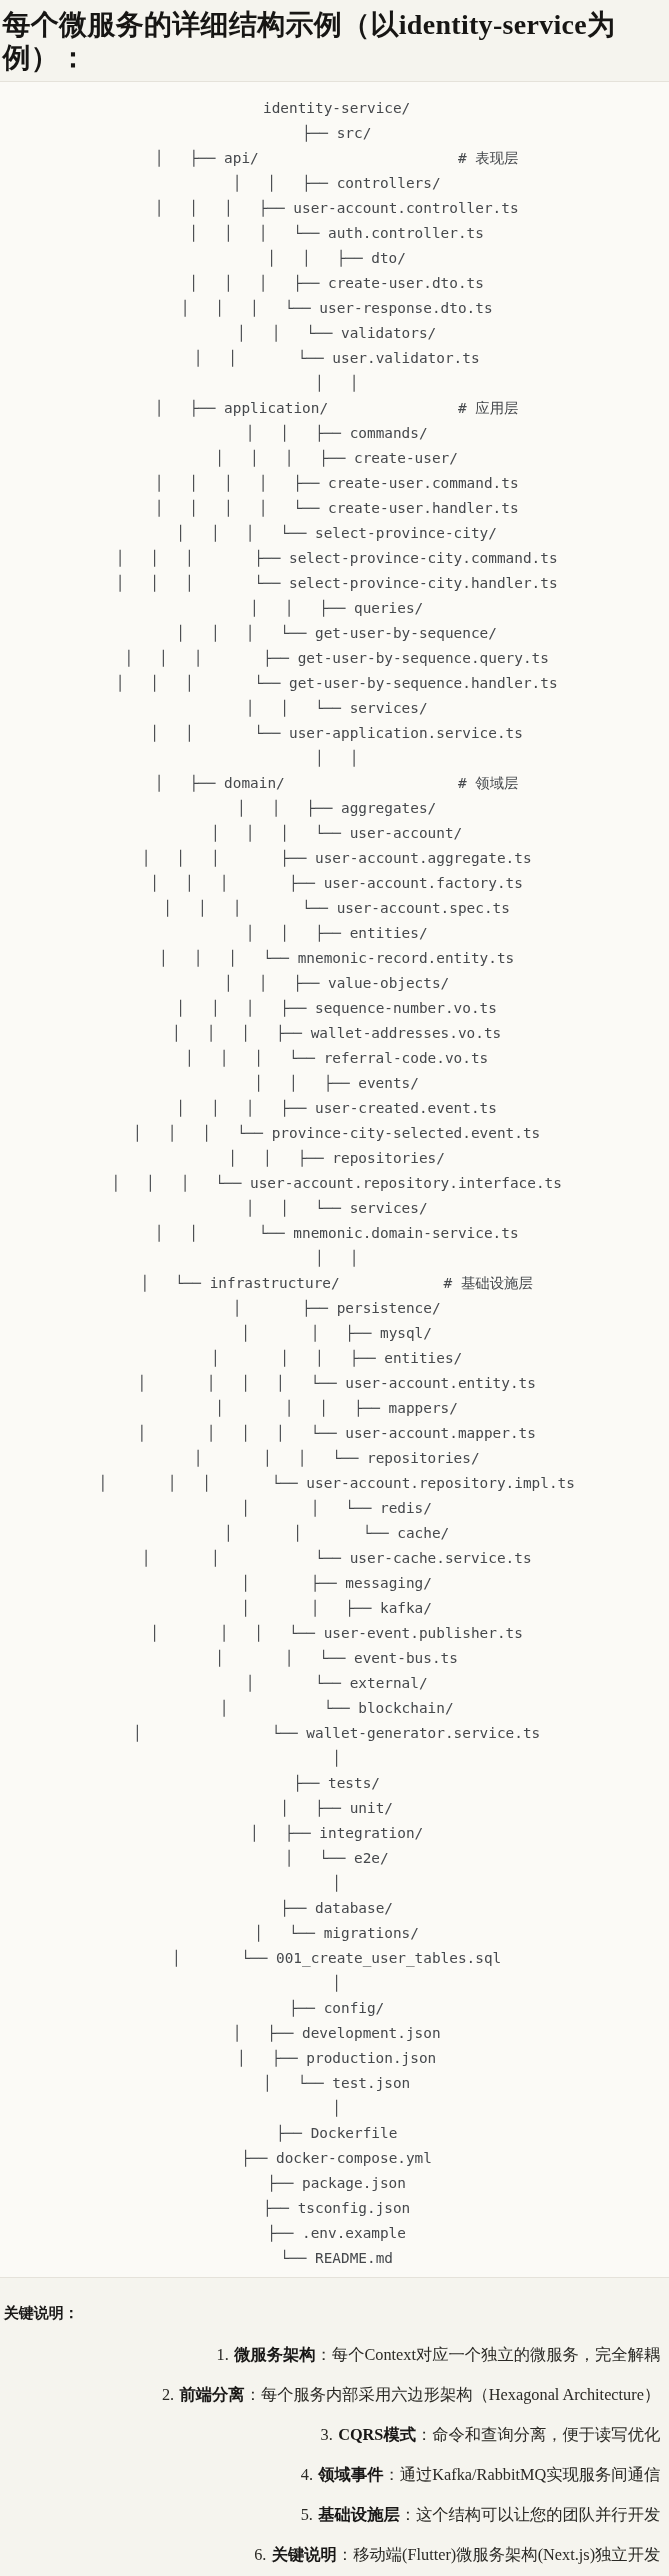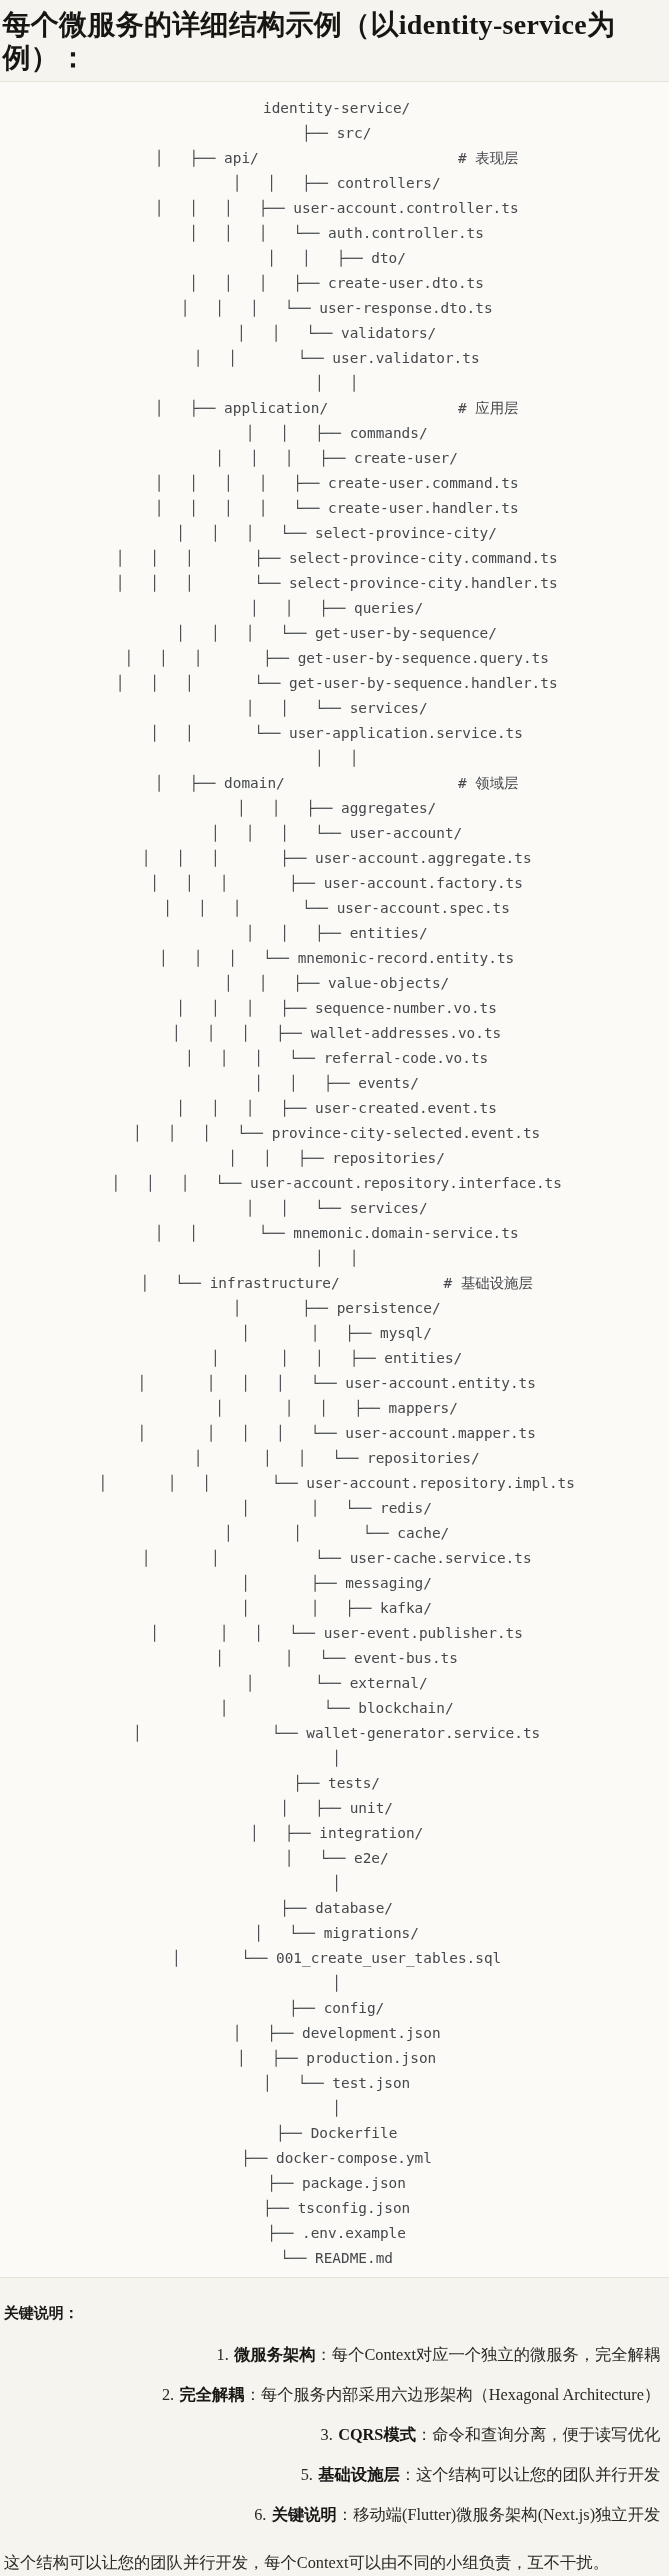--- a/index.html
+++ b/index.html
@@ -175,24 +175,25 @@
 ├── .env.example
 └── README.md</pre>
   </div>
 
   <section class="notes">
     <h2>关键说明：</h2>
 
     <div class="note-list">
       <div class="note-item"><span class="num">1. </span><strong>微服务架构</strong><span class="txt">：每个Context对应一个独立的微服务，完全解耦</span></div>
 
-      <div class="note-item"><span class="num">2. </span><strong>完全解耦</strong><span class="txt">：每个服务内部采用六边形架构（Hexagonal Architecture）</span></div>
+      <div class="note-item"><span class="num">2. </span><strong>前端分离</strong><span class="txt">：每个服务内部采用六边形架构（Hexagonal Architecture）</span></div>
 
       <div class="note-item"><span class="num">3. </span><strong>CQRS模式</strong><span class="txt">：命令和查询分离，便于读写优化</span></div>
 
+      <div class="note-item"><span class="num">4. </span><strong>领域事件</strong><span class="txt">：通过Kafka/RabbitMQ实现服务间通信</span></div>
 
       <div class="note-item"><span class="num">5. </span><strong>基础设施层</strong><span class="txt">：这个结构可以让您的团队并行开发</span></div>
 
       <div class="note-item"><span class="num">6. </span><strong>关键说明</strong><span class="txt">：移动端(Flutter)微服务架构(Next.js)独立开发</span></div>
     </div>
 
     <p class="closing">这个结构可以让您的团队并行开发，每个Context可以由不同的小组负责，互不干扰。</p>
   </section>
 
 </div>

